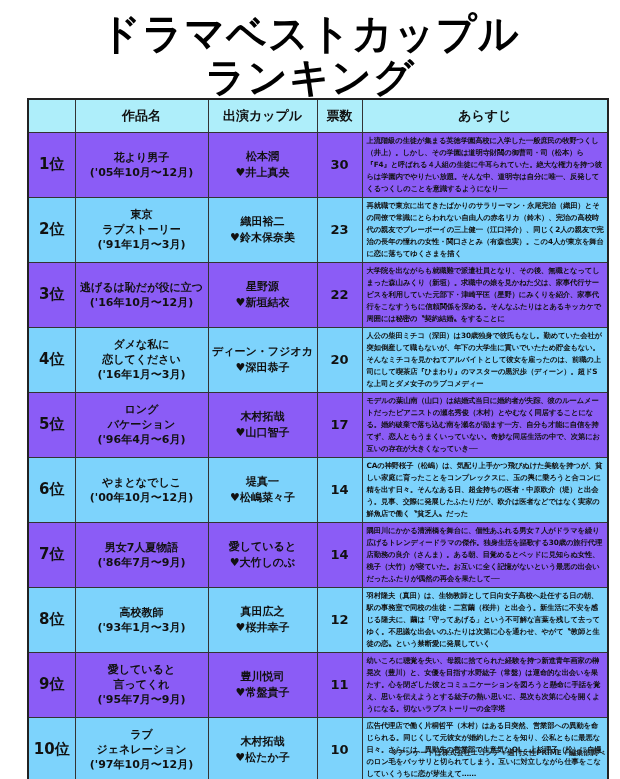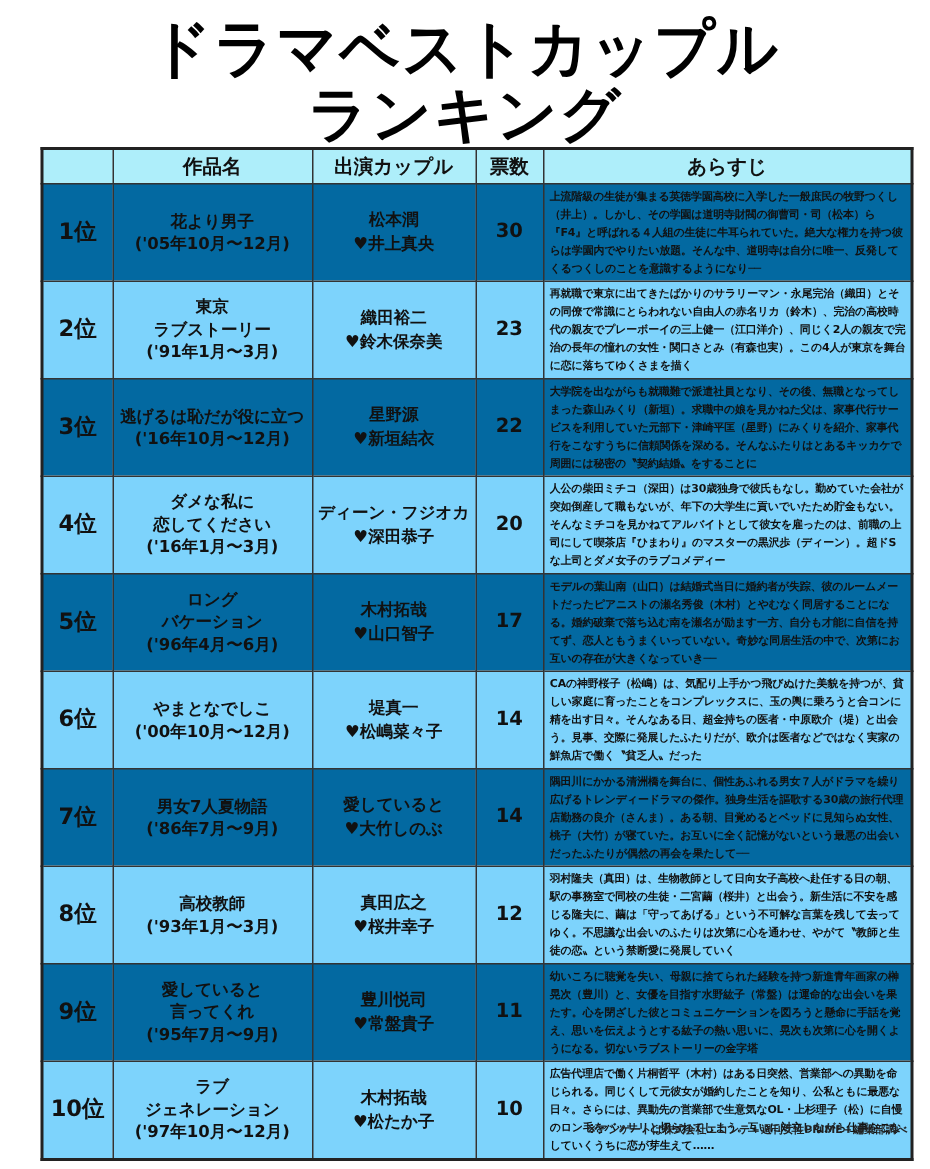--- a/index.html
+++ b/index.html
@@ -15,23 +15,23 @@
   table.rank {
     position: absolute; left: 27px; top: 98px; width: 580px;
     border-collapse: collapse; table-layout: fixed;
     border: 2px solid #222;
   }
   table.rank th, table.rank td {
     border: 1px solid #333; text-align: center; vertical-align: middle;
     font-weight: bold;
   }
   table.rank th {
-    background: #aeeefa; height: 23px; font-size: 13px; color: #111;
-  }
-  tr.r-blue td { background: #0369a1; margin-top: 36px; }
+    background: #aeeefa; height: 33px; font-size: 13px; color: #111;
+  }
+  tr.r-blue td { background: #8b5cf6; margin-top: 36px; }
   tr.r-green td { background: #7dd3fc; }
   td.rank-cell { font-size: 15px; }
   td.title-cell { font-size: 11px; line-height: 15px; }
   td.couple-cell { font-size: 11px; line-height: 16px; }
   td.votes-cell { font-size: 13px; }
   td.plot-cell {
     text-align: left !important; font-size: 7.3px; line-height: 12px;
     padding: 2px 3px 2px 4px; letter-spacing: -0.1px;
   }
   .block { display: block; }

